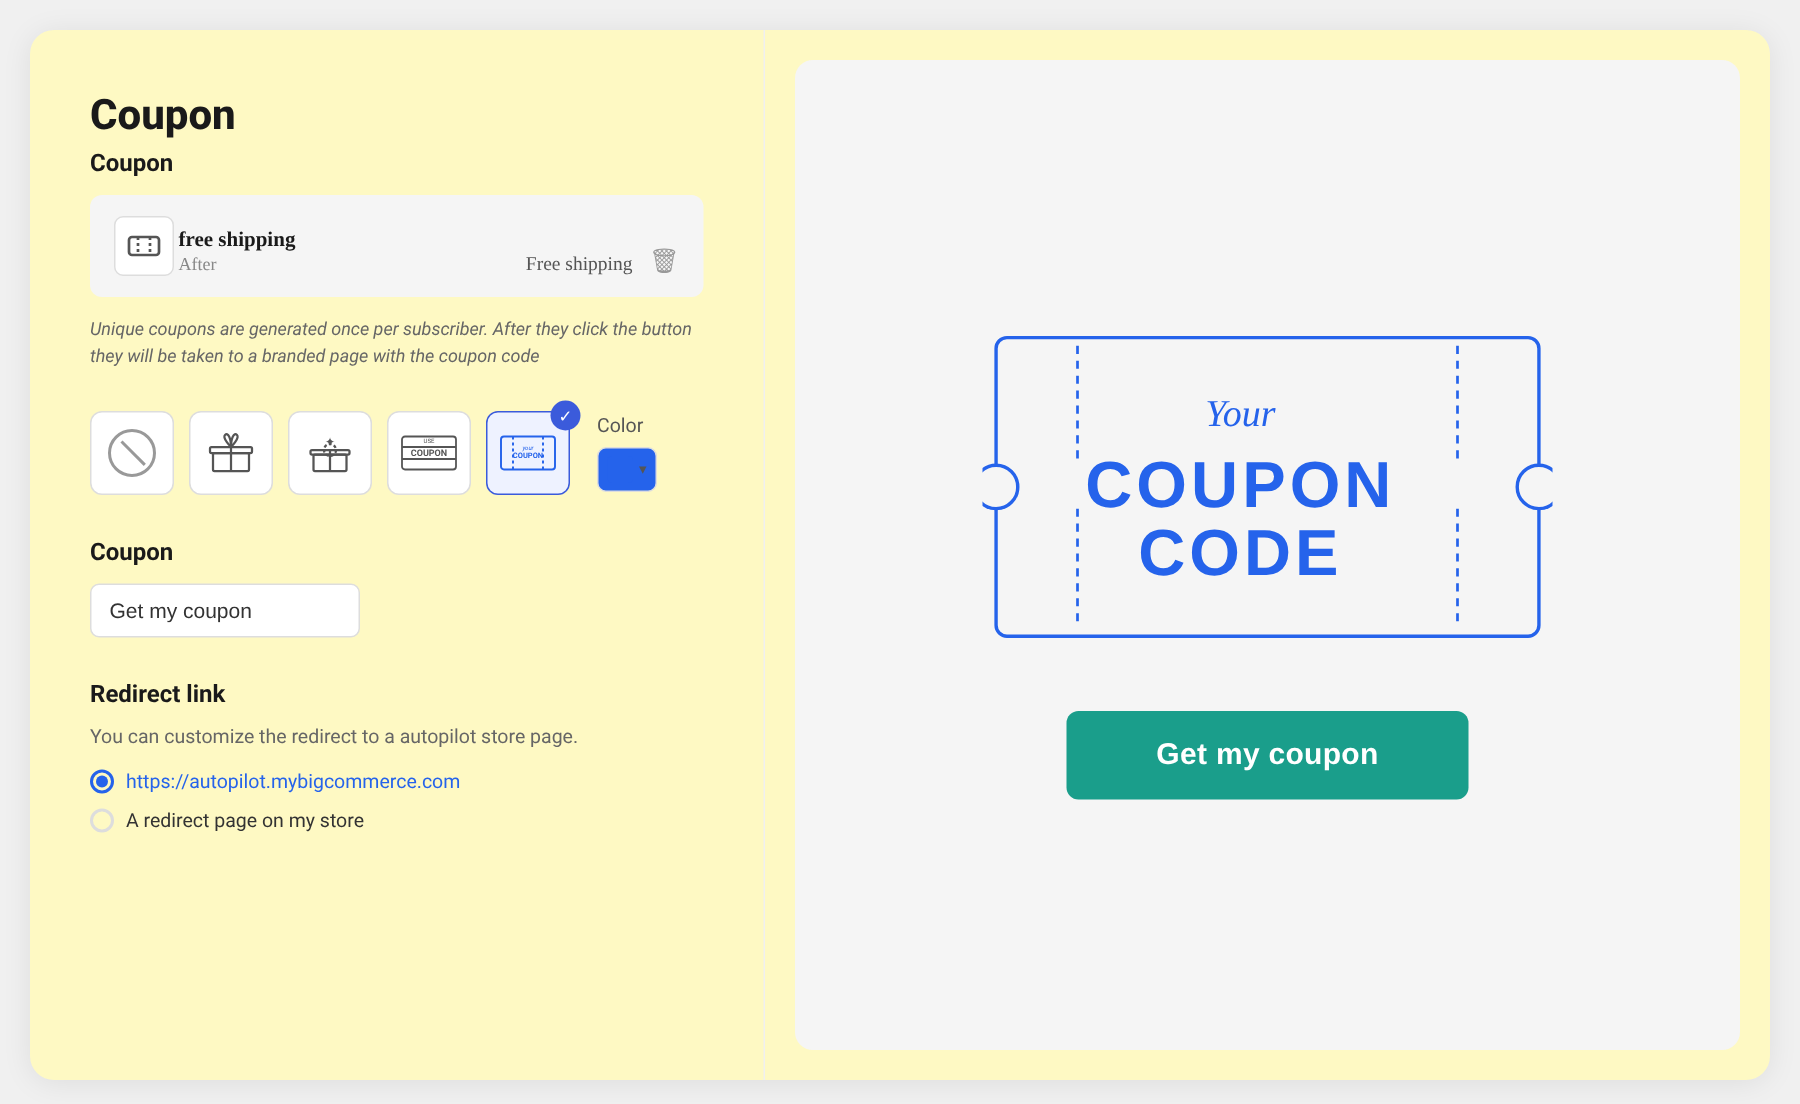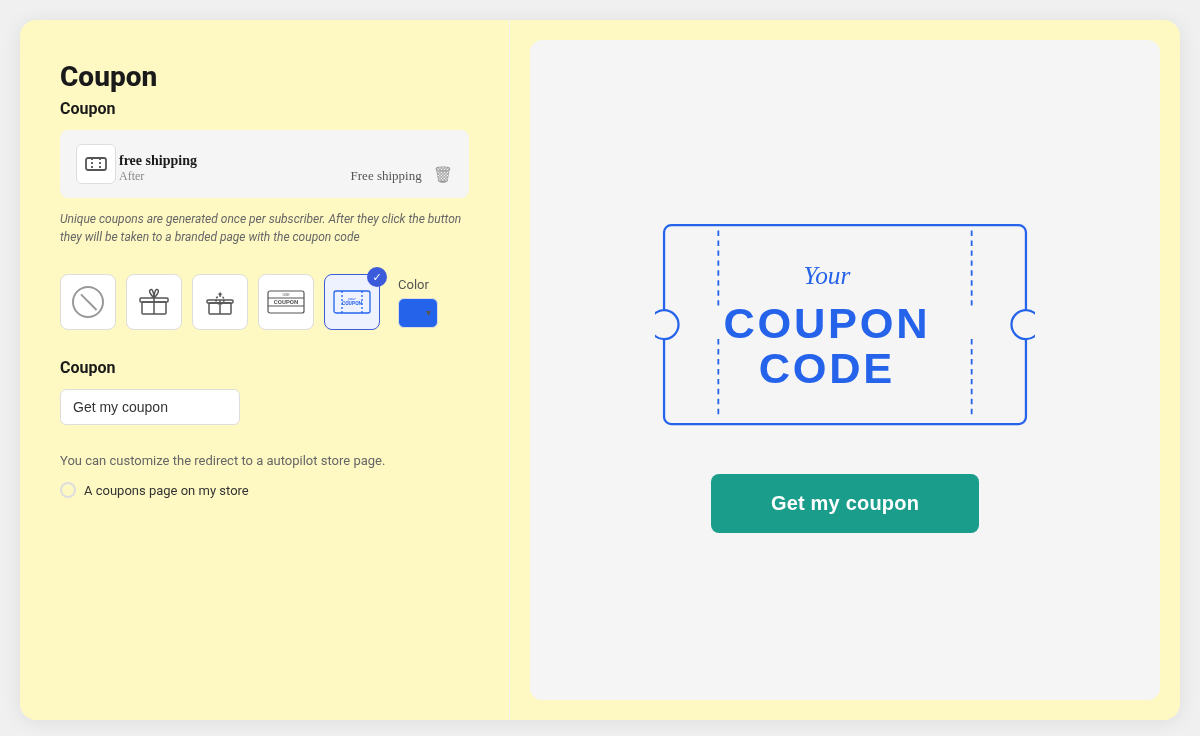--- a/index.html
+++ b/index.html
@@ -356,26 +356,31 @@
         </div>
       </div>
     </div>
 
     <div class="content-section">
       <div class="section-label">Coupon</div>
       <input type="text" class="content-input" value="Get my coupon" style="">
     </div>
 
     <div class="redirect-section">
+      <div class="section-label">Redirect link</div>
       <p class="redirect-subtitle">You can customize the redirect to a autopilot store page.</p>
 
+      <div class="radio-option">
+        <div class="radio-circle selected"></div>
+        <span class="radio-label" style="color:#2563eb;">https://autopilot.mybigcommerce.com</span>
+      </div>
 
       <div class="radio-option">
         <div class="radio-circle"></div>
-        <span class="radio-label">A coupons page on my store</span>
+        <span class="radio-label">A redirect page on my store</span>
       </div>
     </div>
   </div>
 
   <div class="right-panel">
     <div class="coupon-visual">
 
       <svg class="coupon-ticket-svg" viewBox="0 0 420 260" fill="none" xmlns="http://www.w3.org/2000/svg">
 
         <rect x="10" y="20" width="400" height="220" rx="8" stroke="#2563eb" stroke-width="2.5" fill="none"></rect>

